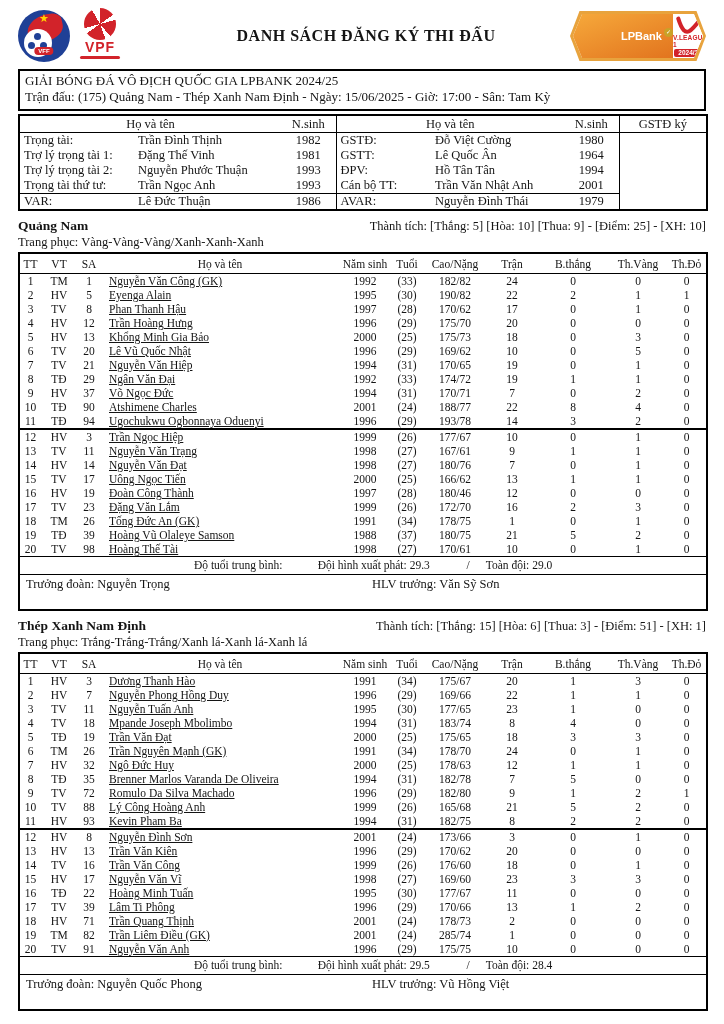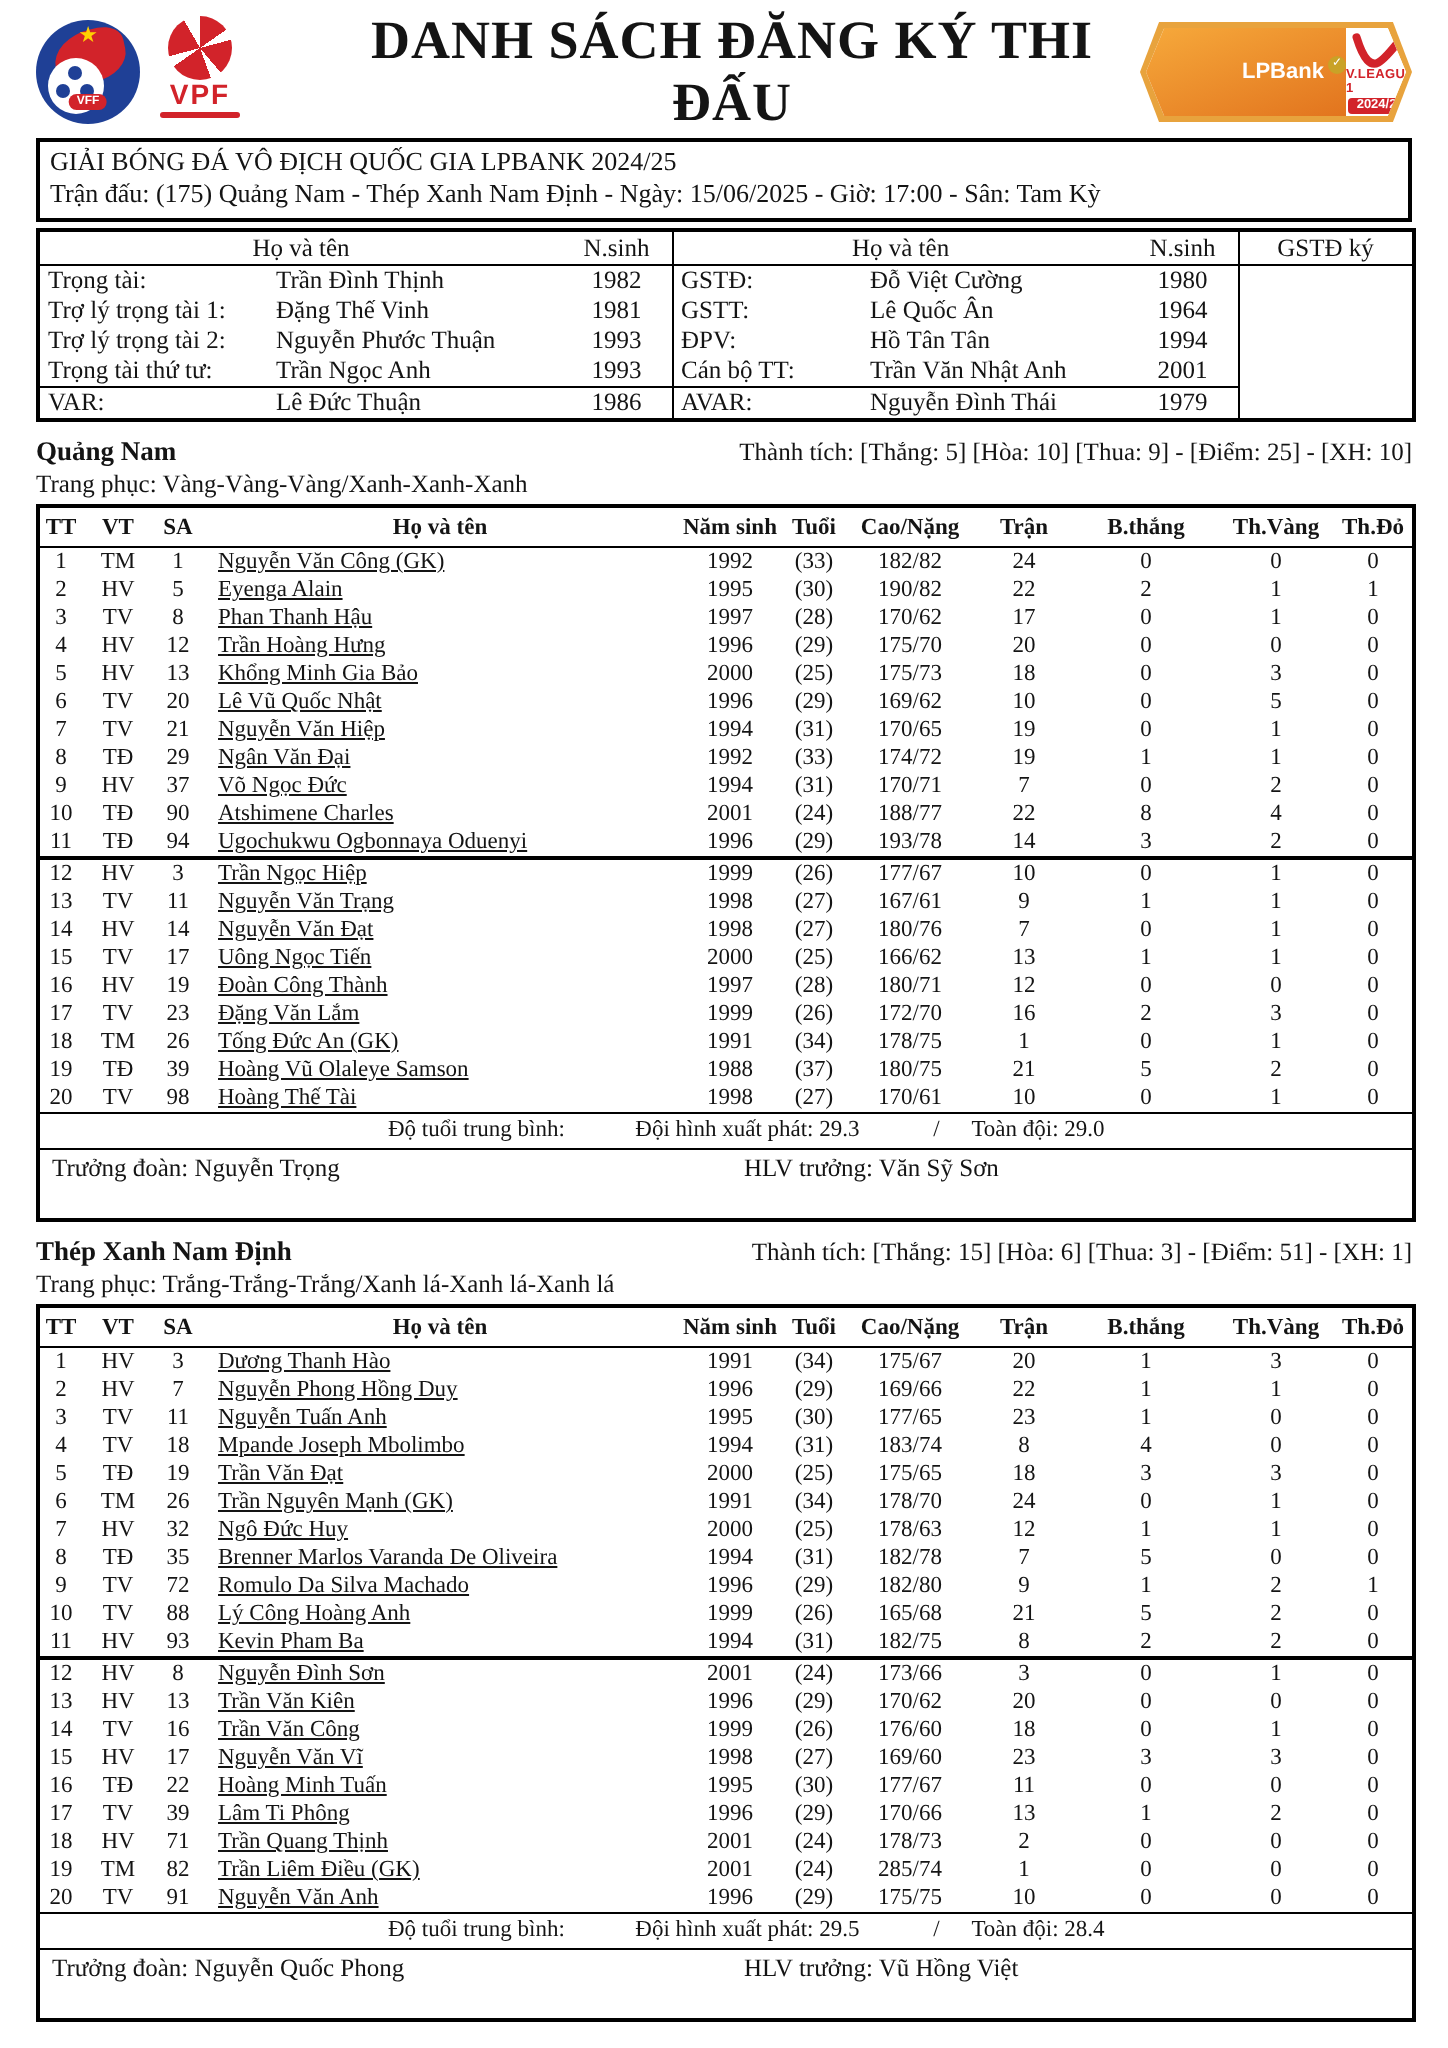--- a/index.html
+++ b/index.html
@@ -6,21 +6,21 @@
   body{
     width:724px;height:1024px;background:#ffffff;color:#141414;
     font-family:"Liberation Serif","DejaVu Serif",serif;
     -webkit-font-smoothing:antialiased;overflow:hidden;
   }
   .page{padding:0 18px;}
 
   
   .hdr{display:flex;align-items:center;height:62px;padding-top:5px;}
   .hdr-logos{width:150px;display:flex;align-items:center;gap:5px;}
-  .hdr-title{flex:1;text-align:center;font-size:27px;font-weight:bold;letter-spacing:.5px;}
+  .hdr-title{flex:1;text-align:center;font-size:16px;font-weight:bold;letter-spacing:.5px;}
   .hdr-badge-wrap{width:142px;display:flex;justify-content:flex-end;}
 
   
   .vff{width:52px;height:52px;border-radius:50%;background:#1f4096;position:relative;overflow:hidden;flex:0 0 auto;}
   .vff-red{position:absolute;top:5px;left:9px;width:36px;height:26px;background:#d2232a;border-radius:65% 35% 55% 45%;transform:rotate(-12deg);}
   .vff-star{position:absolute;top:3px;left:50%;transform:translateX(-50%);color:#ffd200;font-size:11px;line-height:11px;}
   .vff-ball{position:absolute;bottom:5px;left:6px;width:28px;height:28px;border-radius:50%;background:#fff;}
   .vff-ball i{position:absolute;width:7px;height:7px;border-radius:50%;background:#1f4096;}
   .vff-ball i:nth-child(1){top:4px;left:10px}
   .vff-ball i:nth-child(2){top:13px;left:4px}
@@ -56,21 +56,21 @@
   .officials td.year{text-align:center;padding:0;}
   .officials .vsep{border-left:1.5px solid #000;}
   .officials tr.var-row td{border-top:1.5px solid #000;}
 
   
   .team-head{display:flex;justify-content:space-between;align-items:center;margin-top:7px;font-size:12.5px;line-height:16px;}
   .team-name{font-weight:bold;font-size:13.5px;}
   .kit-line{font-size:12.5px;line-height:16px;}
 
   .roster{width:688px;border:2px solid #000;margin-top:2px;font-size:11.5px;}
-  .roster th{font-weight:bold;height:19px;border-bottom:1.5px solid #000;text-align:center;padding:0;white-space:nowrap;overflow:hidden;}
+  .roster th{font-weight:normal;height:19px;border-bottom:1.5px solid #000;text-align:center;padding:0;white-space:nowrap;overflow:hidden;}
   .roster td{height:14px;line-height:14px;text-align:center;padding:0;white-space:nowrap;overflow:hidden;}
   .roster td.name{text-align:left;padding-left:8px;text-decoration:underline;}
   .roster tr.sub-divider td{border-top:2px solid #000;}
   .roster .avg-row td{border-top:1.5px solid #000;text-align:center;height:17px;line-height:17px;padding-left:6px;}
   .roster .avg-row span{display:inline-block;white-space:nowrap;}
   .avg-l{width:117px;} .avg-s{width:154px;} .avg-sl{width:35px;}
   .roster .staff-row td{border-top:1.5px solid #000;text-align:left;height:32px;line-height:15px;vertical-align:top;padding:2px 0 0 6px;font-size:12.5px;}
   .staff-m{display:inline-block;width:346px;white-space:nowrap;}
 </style>
 </head>
@@ -417,21 +417,21 @@
             <td>1</td>
             <td>0</td>
           </tr>
           <tr>
             <td>16</td>
             <td>HV</td>
             <td>19</td>
             <td class="name">Đoàn Công Thành</td>
             <td>1997</td>
             <td>(28)</td>
-            <td>180/71</td>
+            <td>180/46</td>
             <td>12</td>
             <td>0</td>
             <td>0</td>
             <td>0</td>
           </tr>
           <tr>
             <td>17</td>
             <td>TV</td>
             <td>23</td>
             <td class="name">Đặng Văn Lắm</td>

